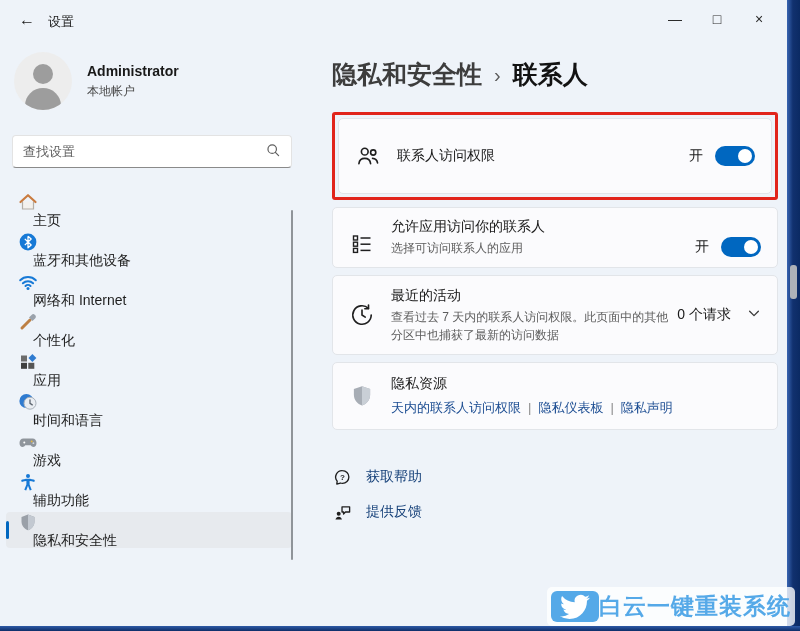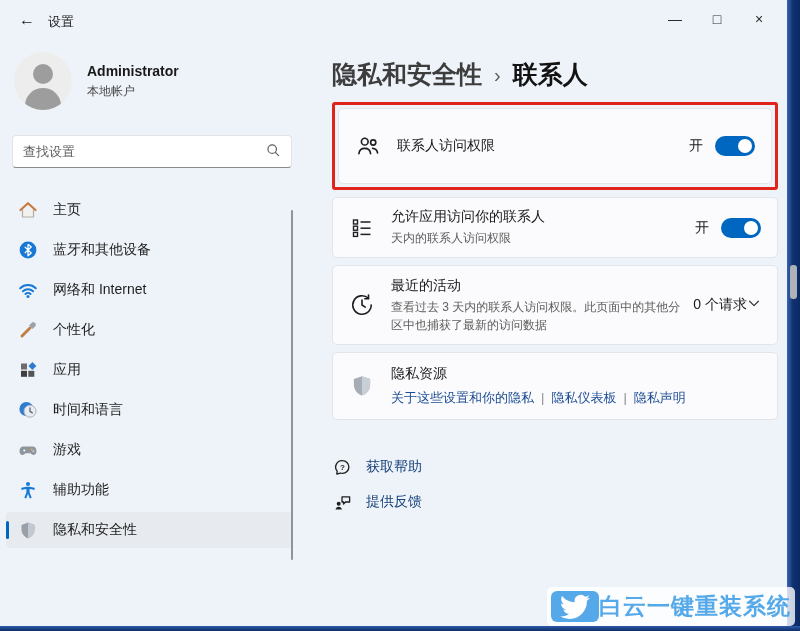--- a/index.html
+++ b/index.html
@@ -27,49 +27,49 @@
   .user-text { margin-left:15px; }
   .user-name { font-size:14px; font-weight:bold; color:#191919;text-align:right; }
   .user-type { font-size:12px; color:#474747; margin-top:4px; }
   .searchbox { position:absolute; left:12px; top:95px; width:280px; height:33px;
     background:#ffffff; border:1px solid #e3e3e3; border-bottom:1px solid #8a8a8a;
     border-radius:4px; display:flex; align-items:center; padding:0 10px; }
   .searchbox input { flex:1; border:none; outline:none; font-size:13px; color:#333;
     font-family:"Liberation Sans", sans-serif; background:transparent; }
   .searchbox input::placeholder { color:#5f5f5f; opacity:1; }
   .nav { position:absolute; left:6px; top:152px; width:286px; }
-  .nav-item { height:36px; margin-bottom:4px; display:flex; align-items:center;
-    padding-left:12px; border-radius:4px; position:relative; cursor:pointer; }
+  .nav-item { height:36px; margin-bottom:4px; display:flex; align-items:flex-start;
+    padding-left:12px; border-radius:4px; position:relative; cursor:pointer;flex-direction:column; }
   .nav-item .nicon { width:20px; height:20px; flex:0 0 auto; display:flex; align-items:center; justify-content:center; }
   .nav-item .nlabel { margin-left:15px; font-size:14px; color:#1e1e1e; white-space:nowrap; }
   .nav-item.selected { background:#e7eaee; }
   .nav-item.selected::before { content:''; position:absolute; left:0; top:9px; width:3px; height:18px;
     border-radius:2px; background:#0067c0; }
   .side-scroll { position:absolute; left:291px; top:170px; width:2px; height:350px; background:#8f9499; border-radius:1px; }
   
   .main { position:absolute; left:332px; top:40px; width:446px; }
   .breadcrumb { margin-top:18px; display:flex; align-items:center; }
   .bc-parent { font-size:25px; font-weight:600; color:#3d3d3d; cursor:pointer; }
   .bc-sep { font-size:20px; color:#5c5c5c; margin:0 12px; padding-top:2px; }
   .bc-current { font-size:25px; font-weight:600; color:#121212; }
-  .red-outline { margin-top:11px; border:3px solid #e1241b; border-radius:3px; padding:3px; }
+  .red-outline { margin-top:21px; border:3px solid #e1241b; border-radius:3px; padding:3px; }
   .card { background:#fbfbfd; border:1px solid #e2e5e9; border-radius:5px;
     display:flex; align-items:center; padding:10px 16px; }
   .card + .card, .red-outline + .card { margin-top:7px; }
   .cicon { width:26px; height:26px; flex:0 0 auto; margin-right:16px;
     display:flex; align-items:center; justify-content:center; }
   .cbody { flex:1; padding-right:8px; }
   .ctitle { font-size:14px; color:#191919; }
   .cdesc { font-size:12px; color:#5d5d5d; line-height:1.5; margin-top:3px; max-width:300px; }
   .cright { display:flex; align-items:center; flex:0 0 auto; }
   .toggle-label { font-size:14px; color:#191919; margin-right:12px; }
   .toggle { width:40px; height:20px; border-radius:10px; background:#0067c0; position:relative; cursor:pointer; }
   .toggle::after { content:''; position:absolute; right:3px; top:3px; width:14px; height:14px;
     border-radius:50%; background:#ffffff; }
-  .req-count { font-size:14px; color:#191919; white-space:nowrap; }
+  .req-count { font-size:14px; color:#191919; margin-right:16px; white-space:nowrap; }
   .card-links { font-size:13px; margin-top:6px; }
   .card-links .lnk { color:#1c4d92; cursor:pointer; }
   .card-links .lsep { color:#8a8a8a; margin:0 7px; }
   .footer-links { margin-top:34px; }
   .flink { display:flex; align-items:center; height:26px; margin-bottom:9px; cursor:pointer; }
   .flink .ficon { width:20px; height:20px; margin-right:14px; display:flex; align-items:center; justify-content:center; }
   .flink .flabel { font-size:14px; color:#17427a; }
   
   .frame-right { position:absolute; top:0; right:0; width:13px; height:631px;
     background:linear-gradient(90deg,#3865b2 0%, #11316f 45%, #0b2a63 100%); }
@@ -234,52 +234,52 @@
       <div class="cbody">
         <div class="ctitle">联系人访问权限</div>
       </div>
       <div class="cright">
         <span class="toggle-label">开</span>
         <div class="toggle"></div>
       </div>
     </div>
   </div>
 
-  <div class="card" style="min-height:60px;">
+  <div class="card" style="min-height:60px;align-items:flex-end;">
     <span class="cicon">
       <svg width="24" height="24" viewBox="0 0 24 24">
           <rect x="3.5" y="4" width="4" height="4" fill="none" stroke="#1f1f1f" stroke-width="1.4"></rect>
           <rect x="3.5" y="10.2" width="4" height="4" fill="none" stroke="#1f1f1f" stroke-width="1.4"></rect>
           <rect x="3.5" y="16.4" width="4" height="4" fill="none" stroke="#1f1f1f" stroke-width="1.4"></rect>
           <line x1="10.5" y1="6" x2="20.5" y2="6" stroke="#1f1f1f" stroke-width="1.5"></line>
           <line x1="10.5" y1="12.2" x2="20.5" y2="12.2" stroke="#1f1f1f" stroke-width="1.5"></line>
           <line x1="10.5" y1="18.4" x2="20.5" y2="18.4" stroke="#1f1f1f" stroke-width="1.5"></line>
         </svg>
     </span>
     <div class="cbody">
       <div class="ctitle">允许应用访问你的联系人</div>
-      <div class="cdesc">天内的联系人访问权限</div>
+      <div class="cdesc">选择可访问联系人的应用</div>
     </div>
     <div class="cright">
       <span class="toggle-label">开</span>
       <div class="toggle"></div>
     </div>
   </div>
 
   <div class="card" style="min-height:80px;">
     <span class="cicon">
       <svg width="26" height="26" viewBox="0 0 24 24">
           <path d="M20.5 12a8.5 8.5 0 1 1-2.6-6.1" fill="none" stroke="#1f1f1f" stroke-width="1.5" stroke-linecap="round"></path>
           <path d="M18 2.8v3.4h-3.4" fill="none" stroke="#1f1f1f" stroke-width="1.5" stroke-linecap="round" stroke-linejoin="round"></path>
           <path d="M12 7.5V12l3 2" fill="none" stroke="#1f1f1f" stroke-width="1.5" stroke-linecap="round"></path>
         </svg>
     </span>
     <div class="cbody">
       <div class="ctitle">最近的活动</div>
-      <div class="cdesc">查看过去 3 天内的联系人访问权限。此页面中的其他分区中也捕获了最新的访问数据</div>
+      <div class="cdesc">查看过去 7 天内的联系人访问权限。此页面中的其他分区中也捕获了最新的访问数据</div>
     </div>
     <div class="cright">
       <span class="req-count">0 个请求</span>
       <span>
         <svg width="14" height="14" viewBox="0 0 16 16">
             <path d="M3 6l5 5 5-5" fill="none" stroke="#3a3a3a" stroke-width="1.5" stroke-linecap="round" stroke-linejoin="round"></path>
           </svg>
       </span>
     </div>
   </div>
@@ -287,21 +287,21 @@
   <div class="card" style="min-height:68px;">
     <span class="cicon">
       <svg width="26" height="26" viewBox="0 0 24 24">
           <path d="M12 3l7.5 2.6v5.2c0 4.8-3.2 8.4-7.5 10-4.3-1.6-7.5-5.2-7.5-10V5.6z" fill="#a7adb5"></path>
           <path d="M12 3l7.5 2.6v5.2c0 4.8-3.2 8.4-7.5 10z" fill="#c9cfd6"></path>
         </svg>
     </span>
     <div class="cbody">
       <div class="ctitle">隐私资源</div>
       <div class="card-links">
-        <span class="lnk">关于这些设置和你的隐私</span><span class="lsep">|</span><span class="lnk">隐私仪表板</span><span class="lsep">|</span><span class="lnk">隐私声明</span>
+        <span class="lnk">天内的联系人访问权限</span><span class="lsep">|</span><span class="lnk">隐私仪表板</span><span class="lsep">|</span><span class="lnk">隐私声明</span>
       </div>
     </div>
   </div>
 
   <div class="footer-links">
     <div class="flink">
       <span class="ficon">
         <svg width="19" height="19" viewBox="0 0 20 20">
             <path d="M10 2.8a6.7 6.7 0 0 1 0 13.4c-.8 0-1.6-.1-2.3-.4L4 17l.4-3.2A6.7 6.7 0 0 1 10 2.8z" fill="none" stroke="#1f1f1f" stroke-width="1.4" stroke-linejoin="round"></path>
             <text x="10" y="12.6" font-size="8.5" font-family="Liberation Sans, sans-serif" font-weight="bold" fill="#1f1f1f" text-anchor="middle">?</text>

